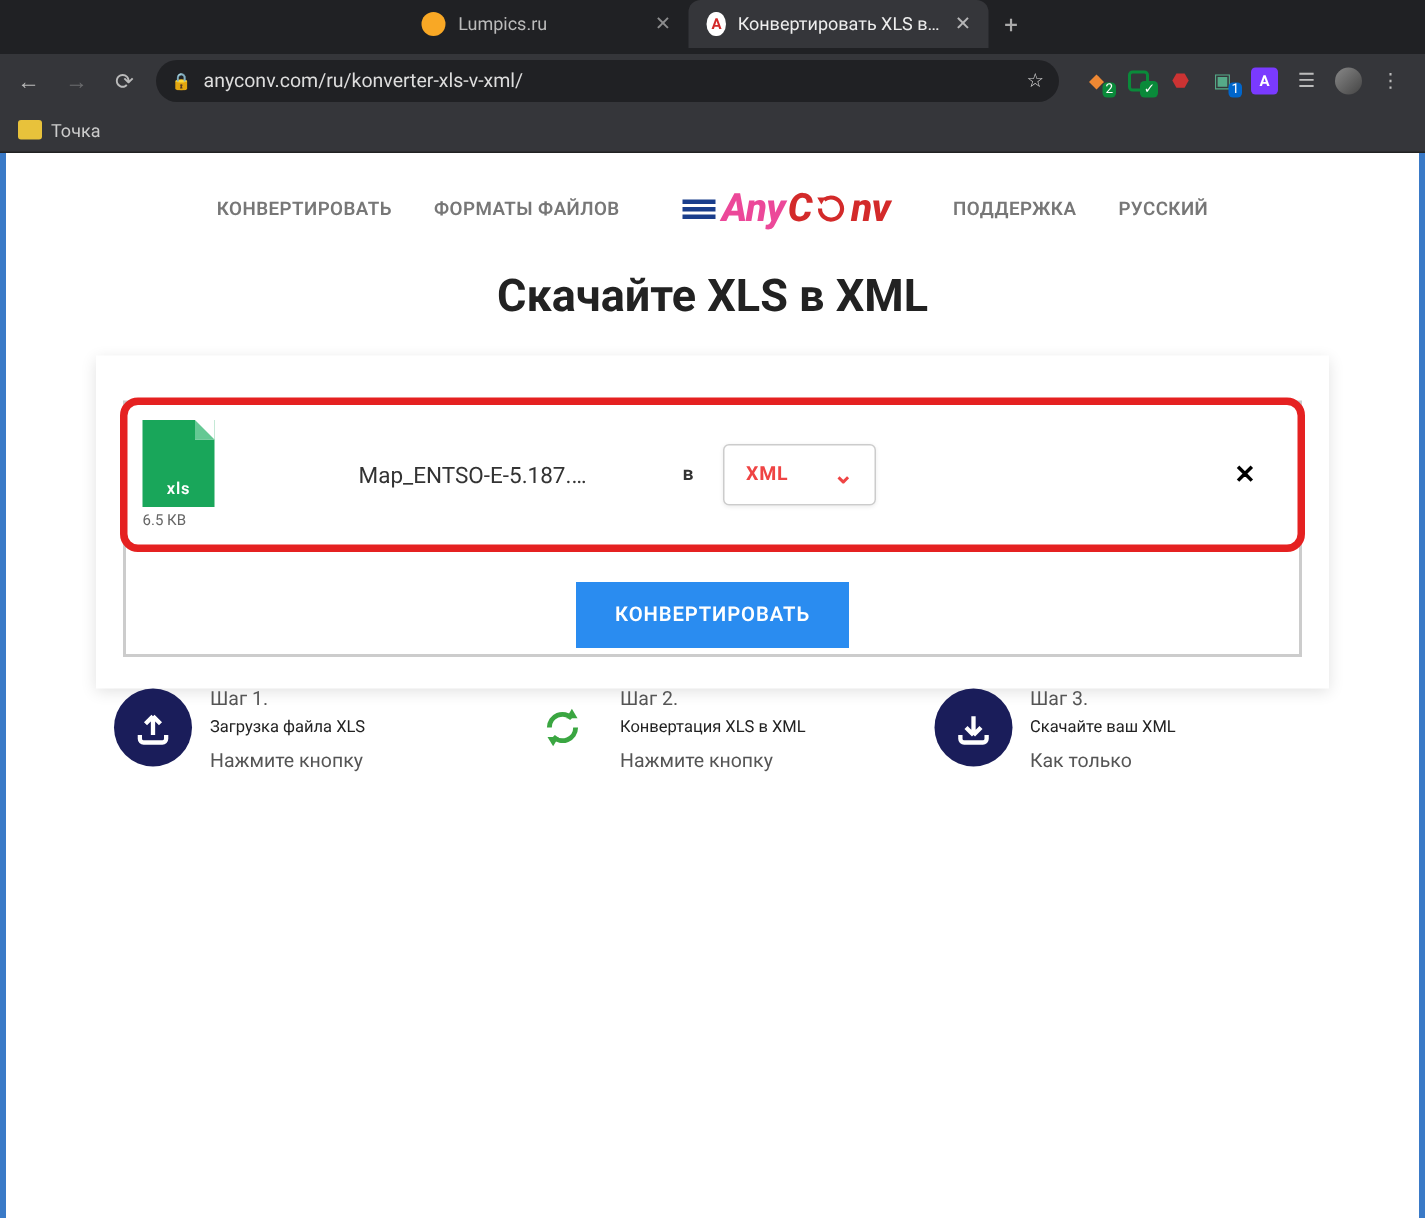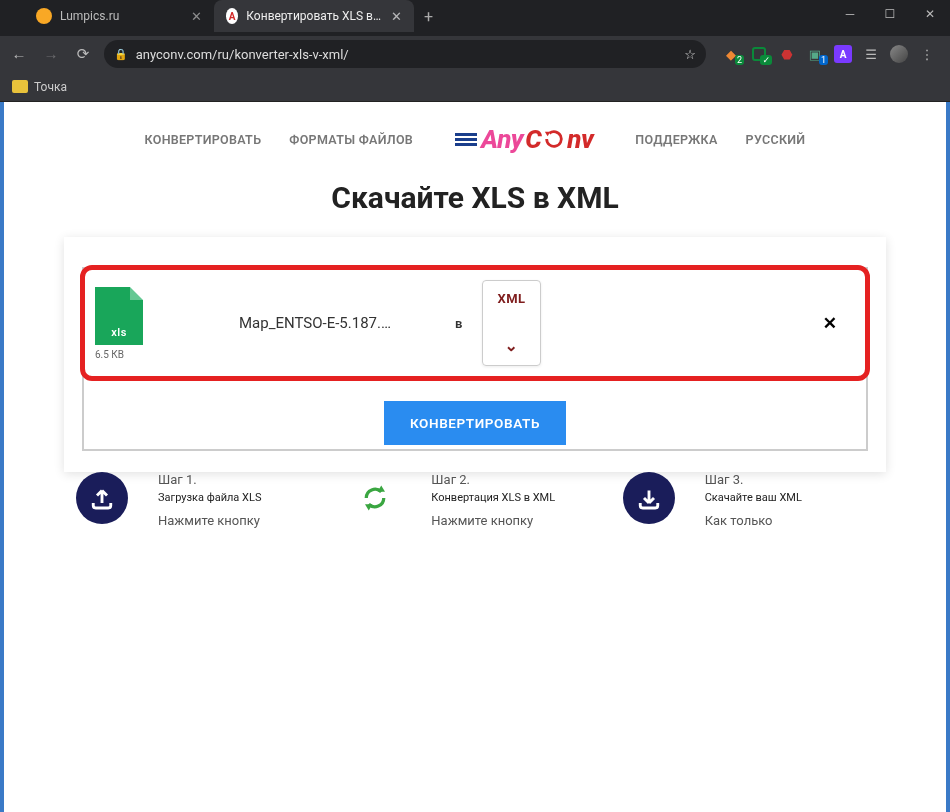--- a/index.html
+++ b/index.html
@@ -1,19 +1,19 @@
 <!DOCTYPE html>
 <html><head>
 <meta charset="utf-8">
 <style>
   * { margin: 0; padding: 0; box-sizing: border-box; font-family: -apple-system, BlinkMacSystemFont, "Segoe UI", Roboto, Arial, sans-serif; }
   body { background: #fff; width: 950px; height: 812px; overflow: hidden; }
 
   
-  .titlebar { background: #202124; height: 36px; display: flex; align-items: flex-start; padding-left: 24px; }
+  .titlebar { background: #202124; height: 36px; display: flex; align-items: center; padding-left: 8px; flex-direction: column; }
   .tabs { display: flex; gap: 0; align-items: flex-end; flex: 1; }
   .tab { display: flex; align-items: center; gap: 8px; padding: 8px 12px; font-size: 12px; color: #bbb; border-radius: 8px 8px 0 0; min-width: 190px; max-width: 200px; position: relative; }
   .tab.active { background: #35363a; color: #eee; }
   .tab .favicon { width: 16px; height: 16px; display:flex; align-items:center; justify-content:center; font-size:10px;}
   .tab .close { margin-left: auto; font-size: 13px; opacity:.7; }
   .newtab { color: #aaa; padding: 6px 10px; font-size: 16px; cursor:pointer;}
   .win-controls { display: flex; }
   .win-controls div { width: 40px; height: 28px; display:flex;align-items:center;justify-content:center;color:#bbb;font-size:12px;}
 
   .addrbar { background: #35363a; height: 36px; display: flex; align-items: center; padding: 0 8px; gap: 10px; }
@@ -43,29 +43,29 @@
 
   .card { background:#fff; margin:0 60px; box-shadow:0 2px 10px rgba(0,0,0,.12); padding:30px 18px 21px; }
   .dropzone { border:2px solid #ccc; padding:0; }
   .row { border:5px solid #e52121; border-radius:12px; margin:-4px; display:flex; align-items:center; padding:10px 18px 10px 10px; gap:12px;}
   .fileicon-wrap { text-align:center;}
   .fileicon { width:48px; height:58px; background:#19a65a; position:relative; display:flex; align-items:flex-end; justify-content:center; color:#fff; font-size:11px; font-weight:600; padding-bottom:6px; letter-spacing:.5px;}
   .fileicon::before { content:""; position:absolute; top:0; right:0; border-left:13px solid #64c893; border-top:13px solid #fff; }
   .filesize { font-size:10px; color:#666; padding-top:4px; text-align:left;}
   .filename { flex:0 0 280px; font-size:15px; color:#333; text-align:center; padding-left:40px;}
   .to-label { font-size:13px; color:#333; font-weight:600; padding:0 8px;}
-  .format-select { border:1px solid #ccc; border-radius:4px; padding:10px 14px; display:flex; align-items:center; gap:30px; font-size:13px; font-weight:700; color:#7f1d1d; letter-spacing:.5px; box-shadow:0 1px 3px rgba(0,0,0,.08);flex-direction:column;}
+  .format-select { border:1px solid #ccc; border-radius:4px; padding:10px 14px; display:flex; align-items:center; gap:30px; font-size:13px; font-weight:700; color:#ef4444; letter-spacing:.5px; box-shadow:0 1px 3px rgba(0,0,0,.08);}
   .chevron { font-size:16px; font-weight:900;}
   .remove { margin-left:auto; font-size:17px; font-weight:700; cursor:pointer; padding:0 10px;}
   .convert-btn { display:block; margin:24px auto 0; background:#2a8cf0; color:#fff; border:none; padding:14px 26px; font-size:13.5px; font-weight:600; letter-spacing:.6px; cursor:pointer;}
 
   h2 { font-size:26px; font-weight:700; color:#222; padding:0 0 28px; margin:62px 72px 0; border-top:1px solid #eee; padding-top:40px;}
 
   .steps { display:flex; gap:22px; padding:0 72px;}
-  .step { flex:1; display:flex; gap:30px; }
+  .step { flex:1; display:flex; gap:12px; }
   .step-icon { width:52px; height:52px; border-radius:50%; background:#1a1d5a; display:flex; align-items:center; justify-content:center; color:#fff; flex-shrink:0;}
   .step-icon.green { background:transparent;}
   .step-icon svg { width:30px; height:30px;}
   .step-body { }
   .step-num { font-size:13px; color:#555; padding-bottom:4px;}
   .step-title { font-size:11px; color:#222; line-height:1.25; padding-bottom:8px;}
   .step-desc { font-size:13px; color:#555;}
 
   .cycle-svg { width:52px; height:52px; }
 </style>

